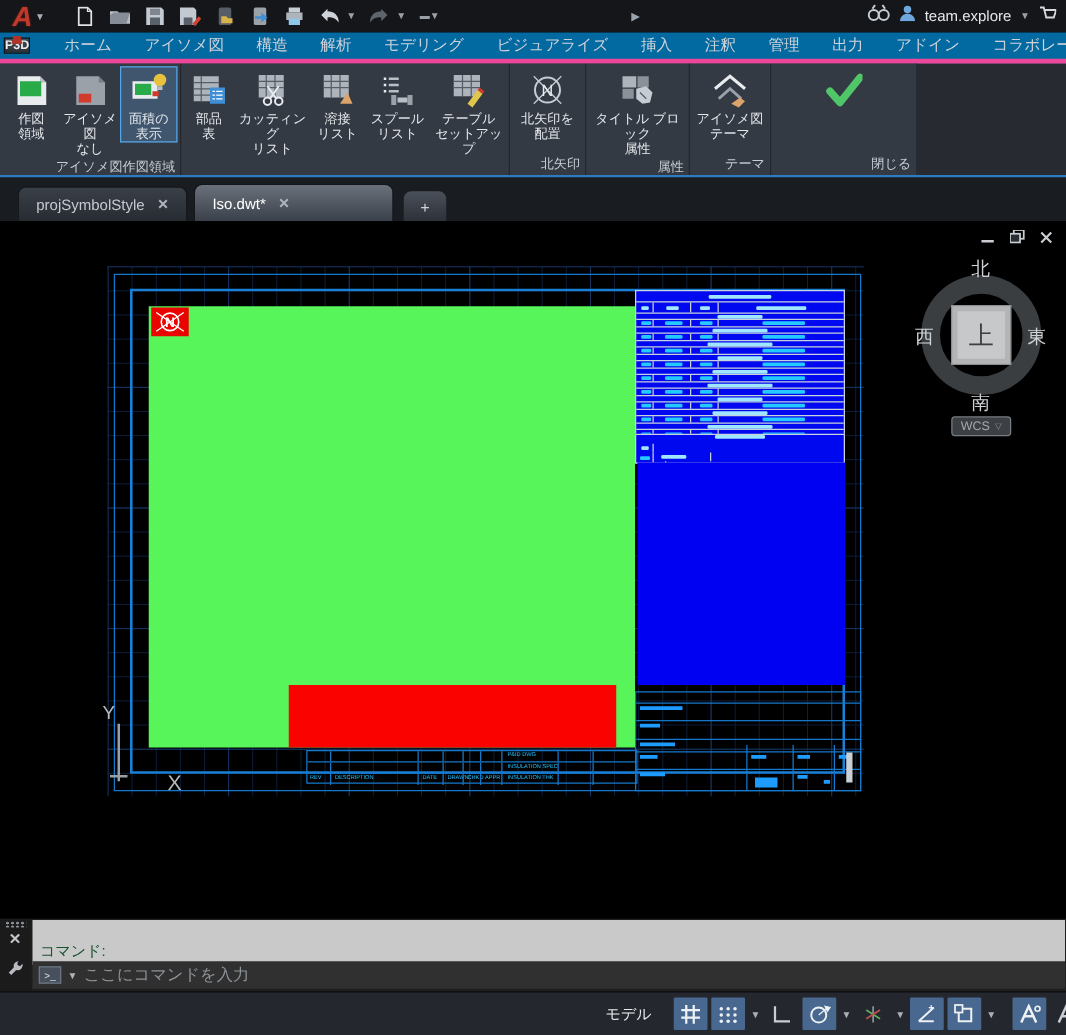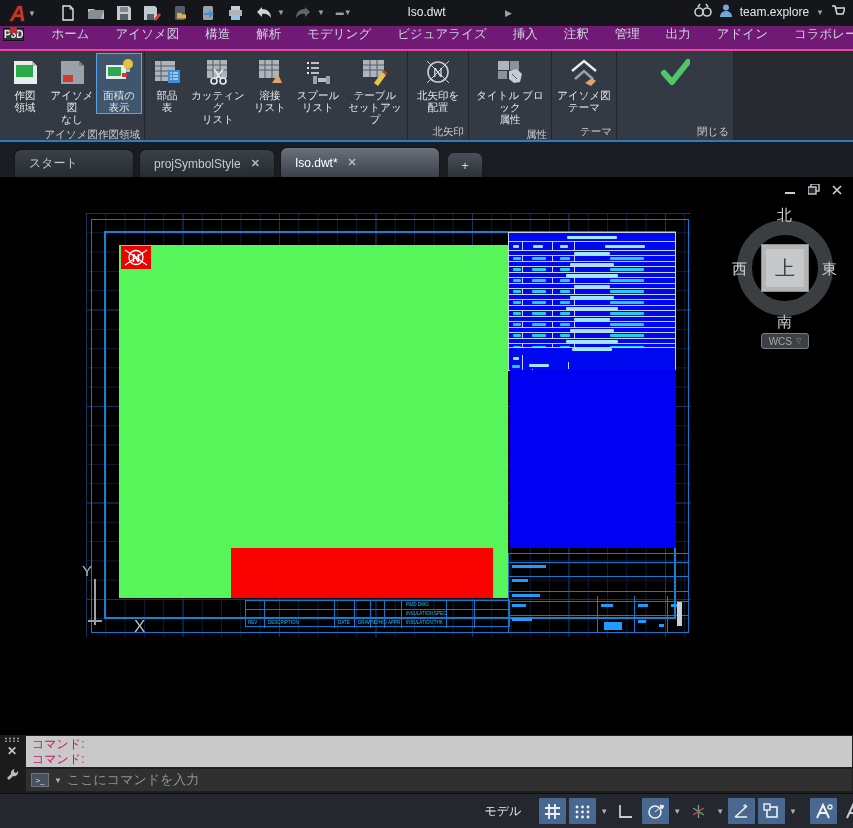--- a/index.html
+++ b/index.html
@@ -15,21 +15,21 @@
   .qat .ic{width:19px;height:19px;display:flex;align-items:center;justify-content:center;}
   .qat .drop{color:#9aa0a8;font-size:8px;margin-left:-5px;}
   .doc-title{position:absolute;left:0;top:5px;width:853px;text-align:center;color:#e8eaee;font-size:12px;pointer-events:none;}
   .srch-arrow{position:absolute;left:505px;top:8px;color:#9aa2ac;font-size:9px;}
   .searchbox{position:absolute;left:517px;top:5px;width:178px;height:17px;background:#3d434e;border:1px solid #262b33;color:#9aa1ab;font-size:11px;padding:1px 5px;}
   .idrow{position:absolute;right:8px;top:3px;display:flex;align-items:center;gap:7px;}
   .uname{color:#e4e7eb;font-size:12px;}
   .idrow .car{color:#9aa0a8;font-size:8px;}
 
   
-  .tabrow{position:absolute;left:0;top:26px;width:853px;height:25px;background:#701a75;border-bottom:2px solid #ec4899;display:flex;align-items:flex-start;}
+  .tabrow{position:absolute;left:0;top:26px;width:853px;height:25px;background:#0369a1;border-bottom:4px solid #ec4899;display:flex;align-items:center;}
   .p3dbtn{margin:2px 0 2px 3px;width:41px;background:linear-gradient(#464c55,#2b2f36);border:1px solid #111317;color:#e8ebee;font-size:10px;font-weight:bold;display:flex;align-items:center;justify-content:center;position:relative;}
   .p3dbtn:before{content:"";position:absolute;left:6px;top:-2px;width:6px;height:6px;background:#b33226;transform:skewX(-20deg);}
   .p3dbtn:after{content:"";position:absolute;right:6px;top:-2px;width:6px;height:6px;background:#b33226;transform:skewX(20deg);}
   .rtabs{display:flex;margin-left:14px;}
   .rtab{padding:0 13px;display:flex;align-items:center;color:#ced3da;font-size:12.5px;white-space:nowrap;}
 
   
   .ribbon{position:absolute;left:0;top:51px;width:853px;height:91px;background:#272b31;border-bottom:2px solid #2c7cc3;}
   .panels{position:absolute;left:0;top:0;height:89px;display:flex;}
   .panel{background:#343a43;border-right:1px solid #23262c;display:flex;flex-direction:column;}
@@ -103,21 +103,21 @@
   .vc .dir{position:absolute;color:#cfd2d5;font-size:15px;}
   .wcsbtn{position:absolute;left:761px;top:156px;width:48px;height:16px;background:#3c4045;border:1px solid #787d82;border-radius:3px;color:#a3a8ad;font-size:10px;display:flex;align-items:center;justify-content:center;gap:4px;}
   .wcsbtn .car{font-size:7px;color:#8a9095;}
 
   
   .cmd{position:absolute;left:0;top:735px;width:853px;height:58px;background:#1f1f1f;}
   .cmdstrip{position:absolute;left:0;top:0;width:25px;height:58px;background:#1b1b1b;}
   .grip{position:absolute;left:4px;top:2px;width:17px;height:5px;background-image:radial-gradient(circle,#8d9299 1px,transparent 1.2px);background-size:4px 3px;}
   .cmdx{position:absolute;left:7px;top:9px;color:#c3c7cb;font-size:12px;font-weight:bold;}
   .cmdwrench{position:absolute;left:5px;top:32px;}
-  .cmdhist{position:absolute;left:26px;top:1px;width:826px;height:31px;background:#c9c9c9;color:#be185d;font-size:12px;line-height:15px;padding:1px 6px;}
+  .cmdhist{position:absolute;left:26px;top:1px;width:826px;height:31px;background:#c9c9c9;color:#14532d;font-size:12px;line-height:15px;padding:18px 6px;}
   .cmdinput{position:absolute;left:26px;top:34px;width:826px;height:22px;background:#303030;display:flex;align-items:center;gap:5px;padding:0 5px;}
   .promptbox{width:18px;height:14px;background:#47505c;border:1px solid #6b7682;color:#dfe4e9;font-size:8px;display:flex;align-items:center;justify-content:center;}
   .cmdinput .car{color:#aeb3b9;font-size:8px;}
   .cmdplaceholder{color:#8e9399;font-size:13px;}
 
   
   .status{position:absolute;left:0;top:793px;width:853px;height:35px;background:#24272d;border-top:1px solid #0c0d10;overflow:hidden;}
   .sicons{position:absolute;right:-14px;top:4px;display:flex;align-items:center;gap:3px;}
   .sbtn{width:27px;height:26px;display:flex;align-items:center;justify-content:center;border-radius:1px;}
   .sbtn.on{background:#49688f;}
@@ -188,21 +188,20 @@
         </span>
         <span class="drop">▼</span>
       <span class="ic">
           <svg width="18" height="14">
             <path d="M11 1l5 5-5 5V8C7 7 4 9 2 12c0-6 4-9 9-9z" fill="#5d646d"></path>
           </svg>
         </span>
         <span class="drop">▼</span>
       <span class="drop" style="margin-left:2px">▬▼</span>
     </div>
-    <div class="doc-title">Iso.dwt</div>
     <span class="srch-arrow">▶</span>
     <div class="idrow">
       <span><svg width="18" height="14">
             <circle cx="5" cy="9" r="4" fill="none" stroke="#c6ccd3" stroke-width="1.6"></circle>
             <circle cx="13" cy="9" r="4" fill="none" stroke="#c6ccd3" stroke-width="1.6"></circle>
             <path d="M4 4l2-3M14 4l-2-3" stroke="#c6ccd3" stroke-width="1.6"></path>
           </svg></span>
       <span><svg width="14" height="14">
             <circle cx="7" cy="4.5" r="3" fill="#6fa8dc"></circle>
             <path d="M1 14c0-4 3-6 6-6s6 2 6 6z" fill="#6fa8dc"></path>
@@ -406,23 +405,20 @@
               </span>
           </div>
         </div>
         <div class="ptitle">閉じる</div>
       </div>
     </div>
   </div>
 
   <div class="ftabrow">
     <div class="ftabs" id="ftabs">
-        <div class="ftab start">
-          <span>スタート</span>
-        </div>
         <div class="ftab">
           <span>projSymbolStyle</span>
           <span class="x">✕</span>
         </div>
         <div class="ftab active">
           <span>Iso.dwt*</span>
           <span class="x">✕</span>
         </div>
         <div class="newtab">+</div>
       </div>

